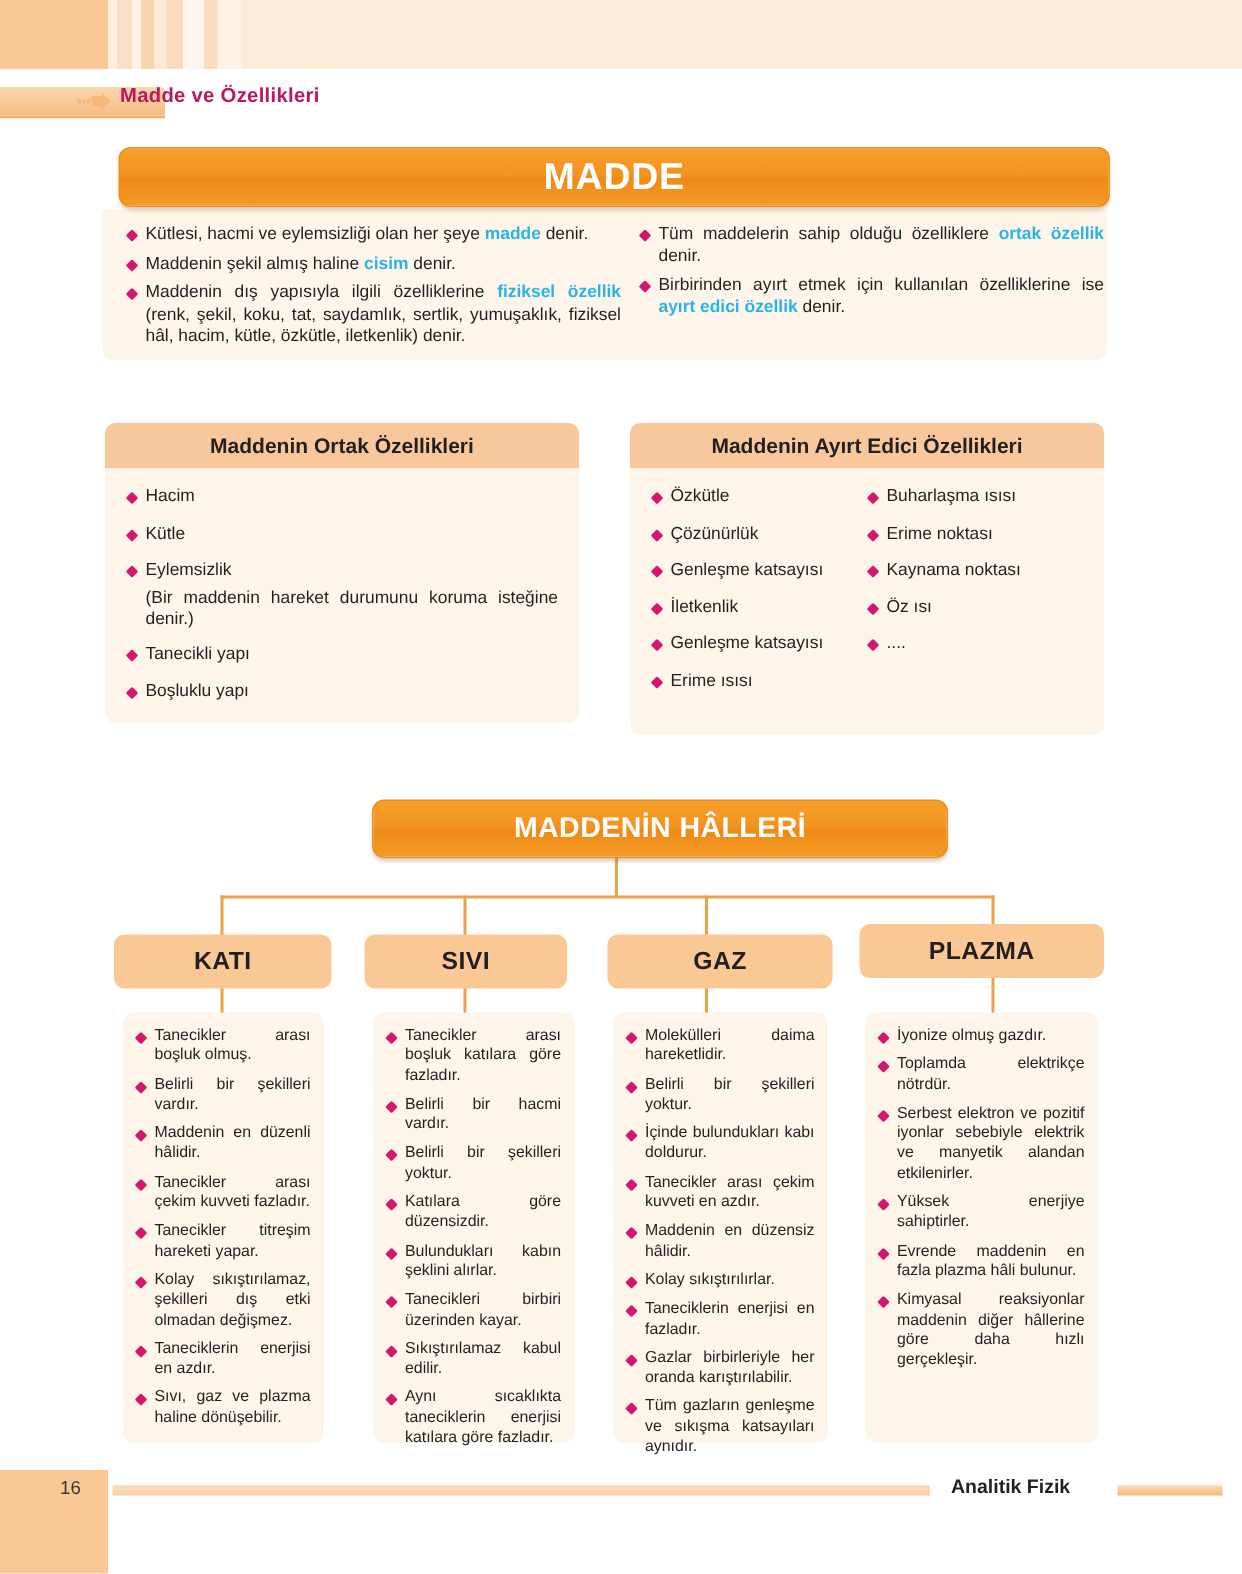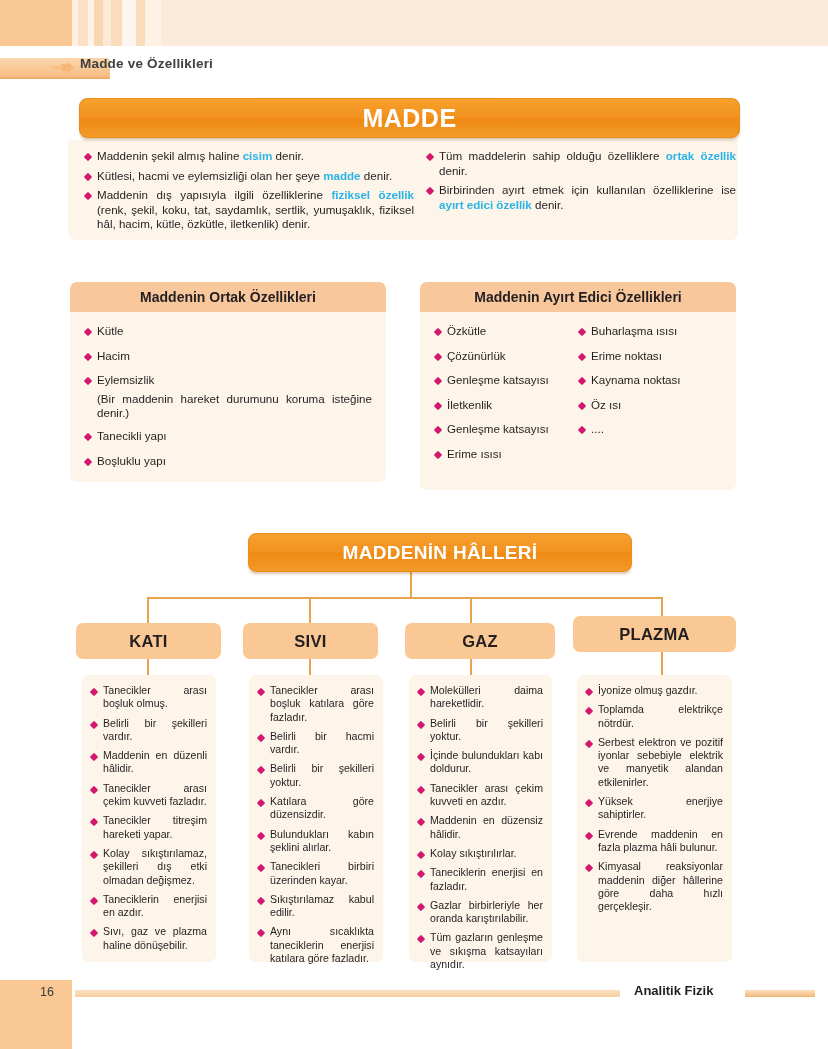--- a/index.html
+++ b/index.html
@@ -51,21 +51,21 @@
     border-bottom: 2px solid #EFAF6A;
     border-radius: 0 3px 0 0;
   }
   .crumb-arrow {
     position: absolute; left: 52px; top: 6px;
     width: 22px; height: 11px;
   }
   .crumb-title {
     position: absolute; left: 80px; top: 0px;
     font-size: 13.5px; font-weight: bold;
-    color: #404040;
+    color: #be185d;
     letter-spacing: .2px;
     white-space: nowrap;
   }
 
   
   .panel {
     position: absolute;
     background: #FDF4EA;
     border-radius: 7px;
     box-sizing: border-box;
@@ -236,26 +236,26 @@
     <rect x="6" y="4" width="2" height="3" fill="#F5B878"></rect>
     <path d="M9 2 L16 2 L16 0 L22 5.5 L16 11 L16 9 L9 9 Z" fill="#F5B878"></path>
   </svg>
   <div class="crumb-title">Madde ve Özellikleri</div>
 </div>
 
 <div class="madde-body">
   <div class="madde-col l">
     <div class="bl">
         <div class="txt">
+      <span>Kütlesi, hacmi ve eylemsizliği olan her şeye </span><span class="hl">madde</span><span> denir.</span>
+    </div>
+      </div>
+    <div class="bl">
+        <div class="txt">
       <span>Maddenin şekil almış haline </span><span class="hl">cisim</span><span> denir.</span>
-    </div>
-      </div>
-    <div class="bl">
-        <div class="txt">
-      <span>Kütlesi, hacmi ve eylemsizliği olan her şeye </span><span class="hl">madde</span><span> denir.</span>
     </div>
       </div>
     <div class="bl">
         <div class="txt">
       <span>Maddenin dış yapısıyla ilgili özelliklerine </span><span class="hl">fiziksel özellik</span><span> (renk, şekil, koku, tat, saydamlık, sertlik, yumuşaklık, fiziksel hâl, hacim, kütle, özkütle, iletkenlik) denir.</span>
     </div>
       </div>
   </div>
   <div class="madde-col r">
     <div class="bl">
@@ -272,24 +272,24 @@
 </div>
 
 <div class="madde-bar">
   <span>MADDE</span>
 </div>
 
 <div class="panel mid left">
   <div class="mid-head">Maddenin Ortak Özellikleri</div>
   <div class="mid-body">
     <div class="bl">
+        <div class="txt">Hacim</div>
+      </div>
+    <div class="bl">
         <div class="txt">Kütle</div>
-      </div>
-    <div class="bl">
-        <div class="txt">Hacim</div>
       </div>
     <div class="bl">
         <div class="txt">Eylemsizlik</div>
       </div>
     <div class="bl nodot sub">
         <div class="txt">(Bir maddenin hareket durumunu koruma isteğine denir.)</div>
       </div>
     <div class="bl">
         <div class="txt">Tanecikli yapı</div>
       </div>

